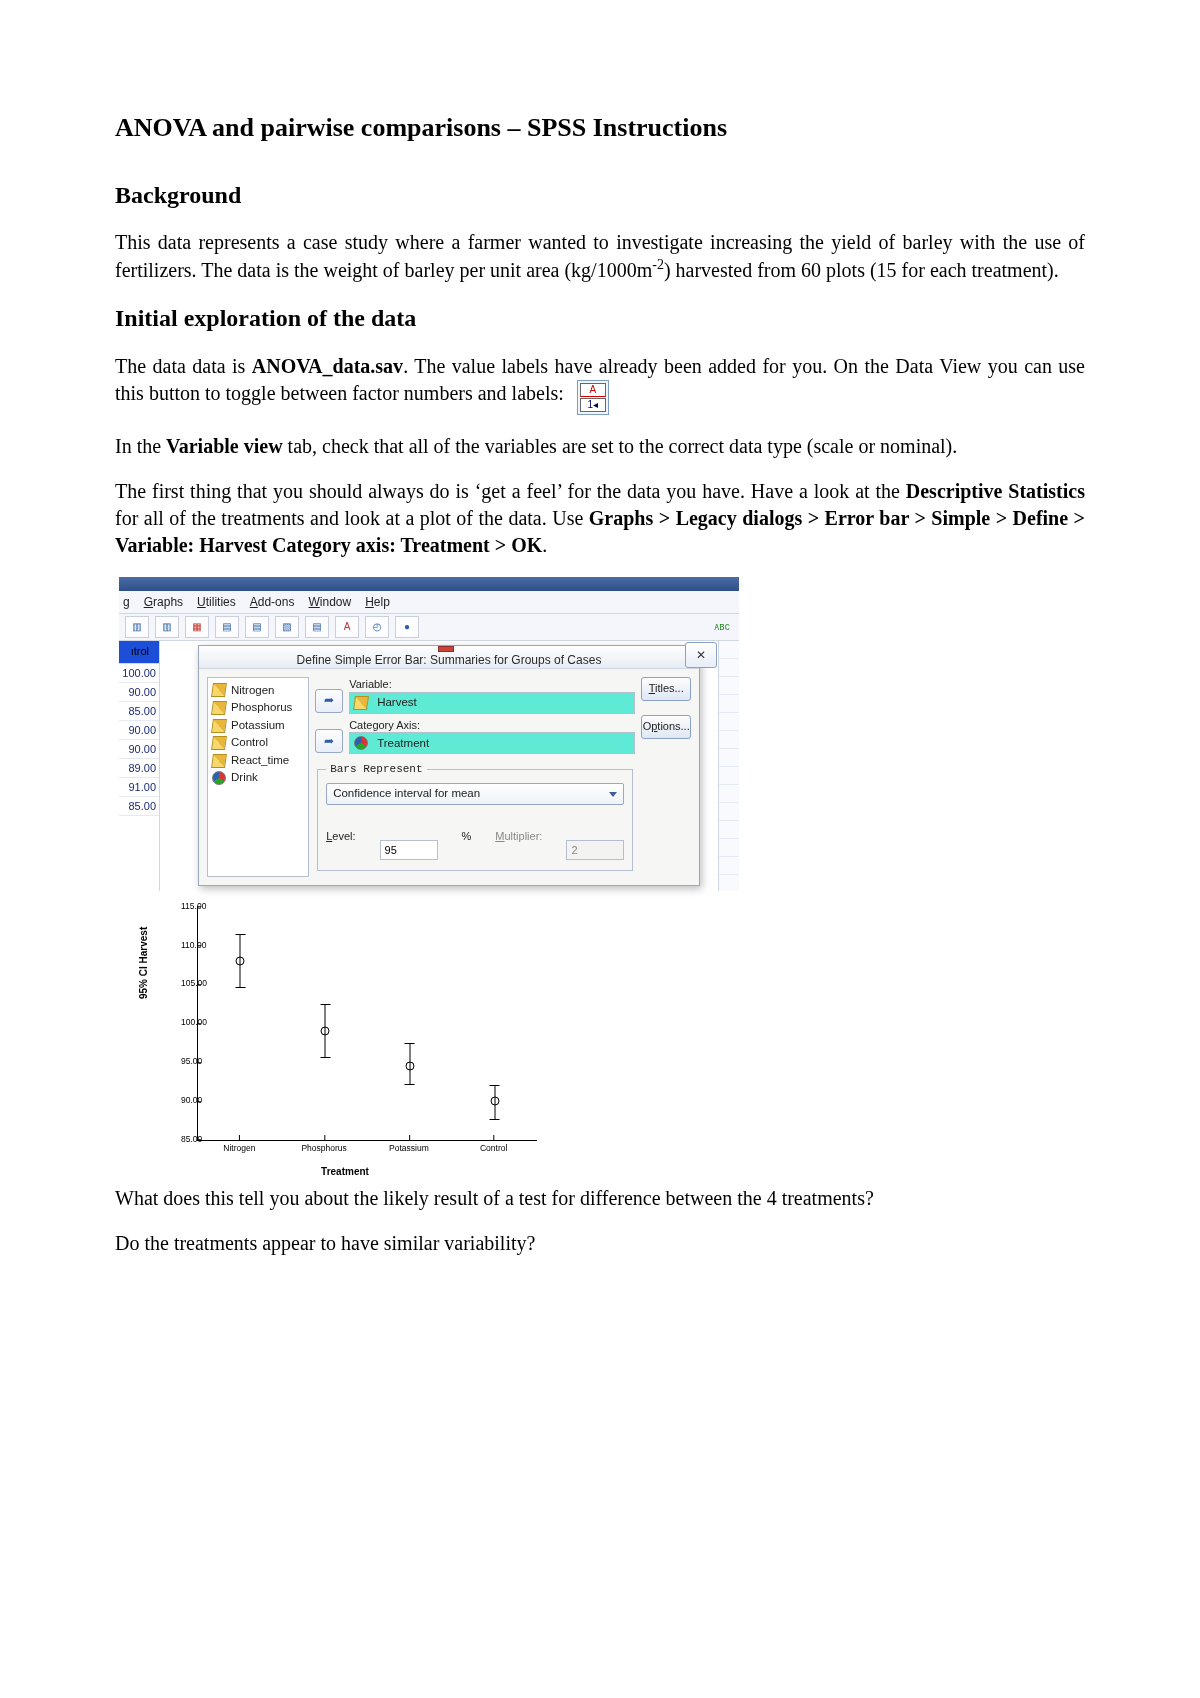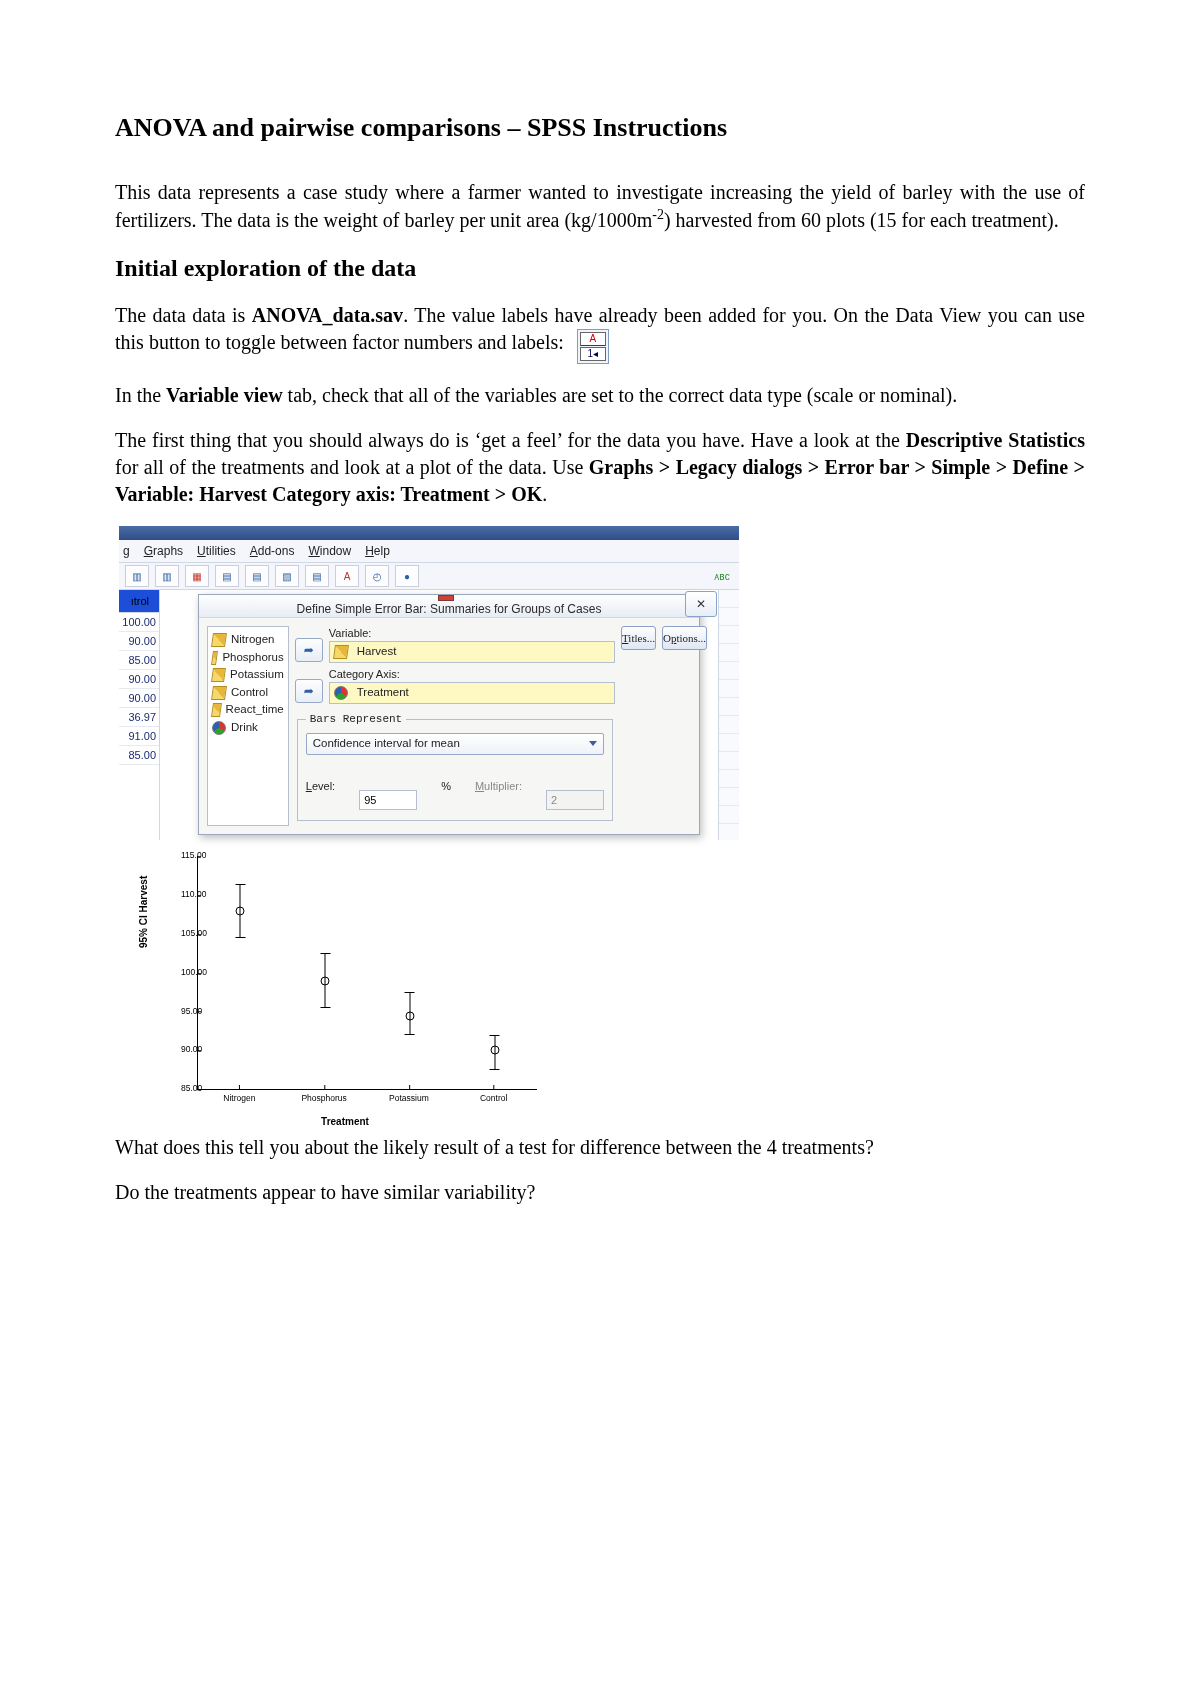--- a/index.html
+++ b/index.html
@@ -222,21 +222,21 @@
     border:1px solid #97a9c6;
     border-radius:3px;
     display:flex;align-items:center;justify-content:center;
     color:#2e5fa0;
     align-self:flex-end;
     margin-bottom:1px;
   }
   .lbl { font-size:11px; }
   .slot {
     flex:1;
-    background:#fef9c3;border:1px solid #b5bfcf;height:20px;
+    background:#5eead4;border:1px solid #b5bfcf;height:20px;
     display:flex; align-items:center; padding:0 4px; gap:4px;
     font-size:11.5px;
   }
   fieldset.bars {
     border:1px solid #b5bfcf;
     margin-top:4px;
     padding:6px 8px 10px 8px;
   }
   fieldset.bars legend { font-size:11px; padding:0 4px;font-family:Liberation Mono, monospace; }
   .combo {
@@ -251,21 +251,21 @@
   }
   .levelrow { display:flex; align-items:center; gap:24px; font-size:11px; margin-top:8px; }
   .txt {
     background:#fff;border:1px solid #b5bfcf;height:18px;width:48px;
     font-size:11px; padding:0 4px;margin-top:27px;
   }
   .txt.dis { background:#f3f3f1; color:#888; }
   .graylbl { color:#888; }
 
   .sidebtns {
-    display:flex;gap:6px;width:70px;font-family:Liberation Serif, serif;
+    display:flex;flex-direction:column;gap:14px;width:70px;
   }
   .sbtn {
     height:22px;
     background:linear-gradient(#fdfdfe,#dfe7f3);
     border:1px solid #8aa2c8;
     border-radius:3px;
     font-size:11px;
     display:flex;align-items:center;justify-content:center;
   }
 
@@ -332,20 +332,21 @@
   }
 
 </style>
 </head>
 <body>
 
 <div class="page">
 
   <h1 class="title">ANOVA and pairwise comparisons – SPSS Instructions</h1>
 
+  <h2 class="section">Background</h2>
 
   <p>
     <span>This data represents a case study where a farmer wanted to investigate increasing the yield of barley with the use of fertilizers. The data is the weight of barley per unit area (kg/1000m</span><span class="sup">-2</span><span>) harvested from 60 plots (15 for each treatment).</span>
   </p>
 
   <h2 class="section">Initial exploration of the data</h2>
 
   <p>
     <span>The data data is </span><span class="bold">ANOVA_data.sav</span><span>. The value labels have already been added for you. On the Data View you can use this button to toggle between factor numbers and labels:</span>
     <span class="toggle-icon">
@@ -388,21 +389,21 @@
     </div>
 
     <div class="spss-body">
       <div class="data-col">
         <div class="data-hdr">ıtrol</div>
         <div class="data-cell">100.00</div>
         <div class="data-cell">90.00</div>
         <div class="data-cell">85.00</div>
         <div class="data-cell">90.00</div>
         <div class="data-cell">90.00</div>
-        <div class="data-cell">36.97</div>
+        <div class="data-cell">89.00</div>
         <div class="data-cell">91.00</div>
         <div class="data-cell">85.00</div>
       </div>
 
       <div class="dialog-wrap">
         <div class="grid-right"></div>
 
         <div class="dialog">
           <div class="dialog-close">✕</div>
           <div class="dialog-title">

